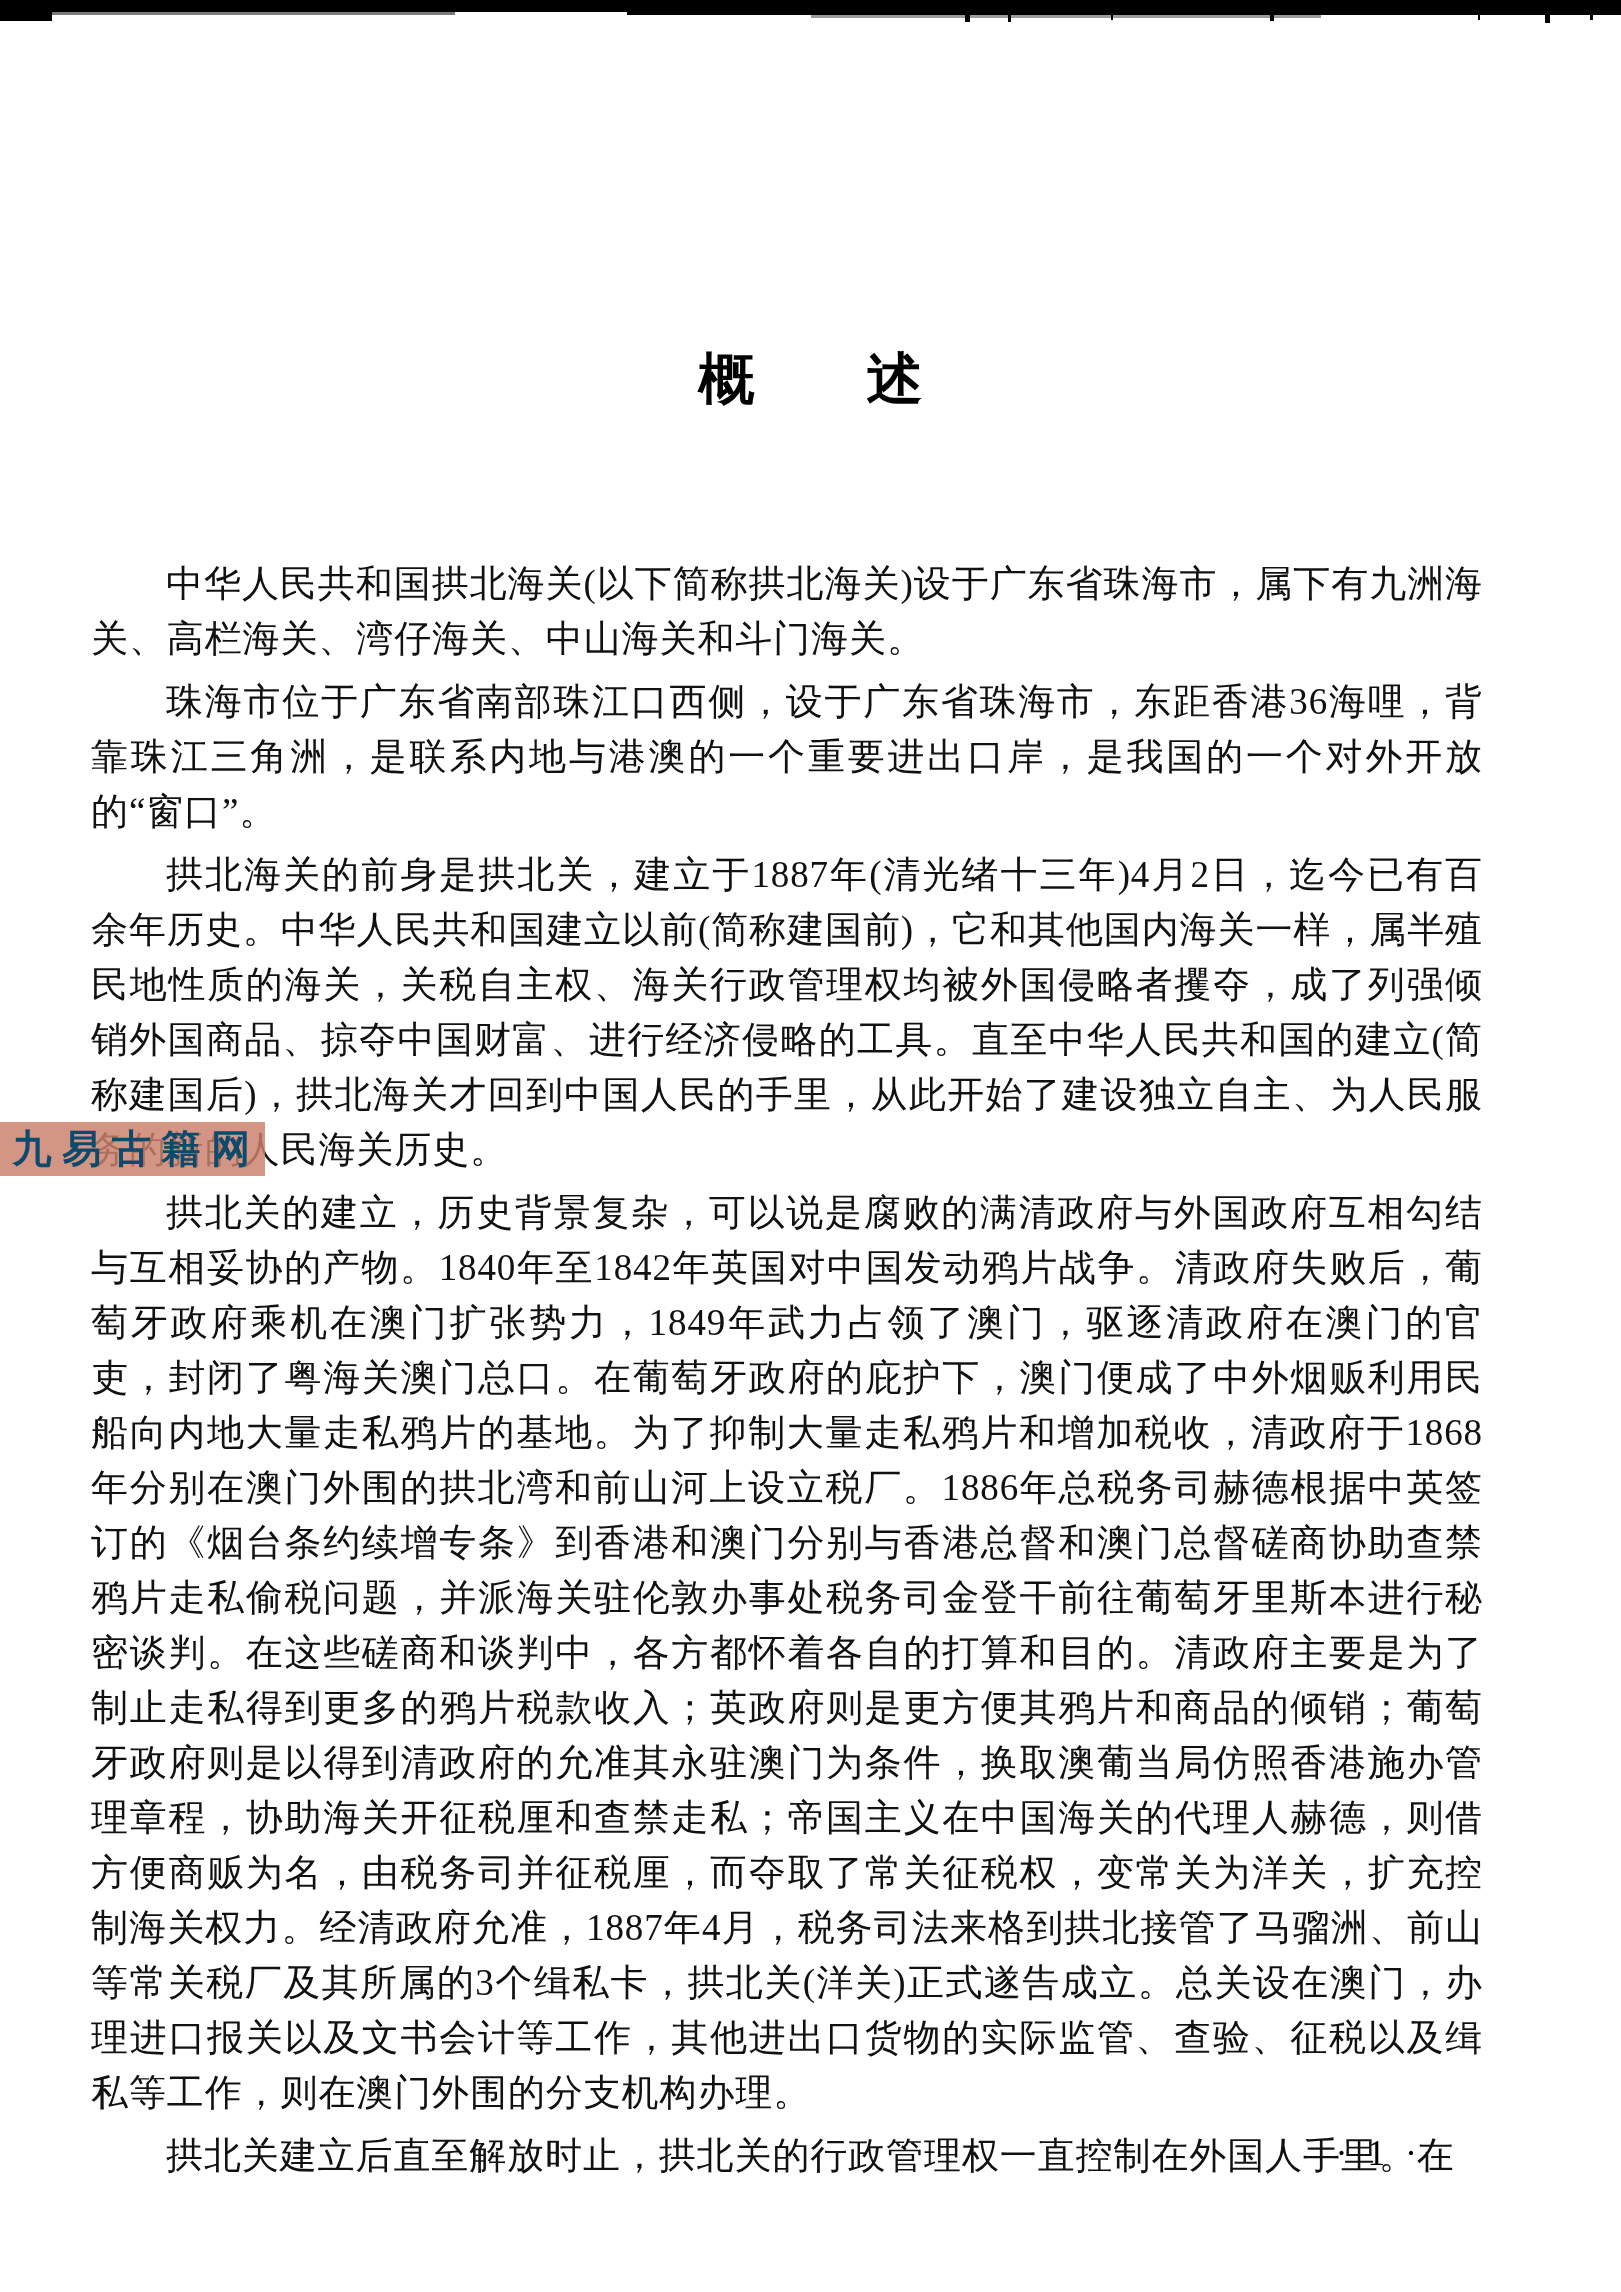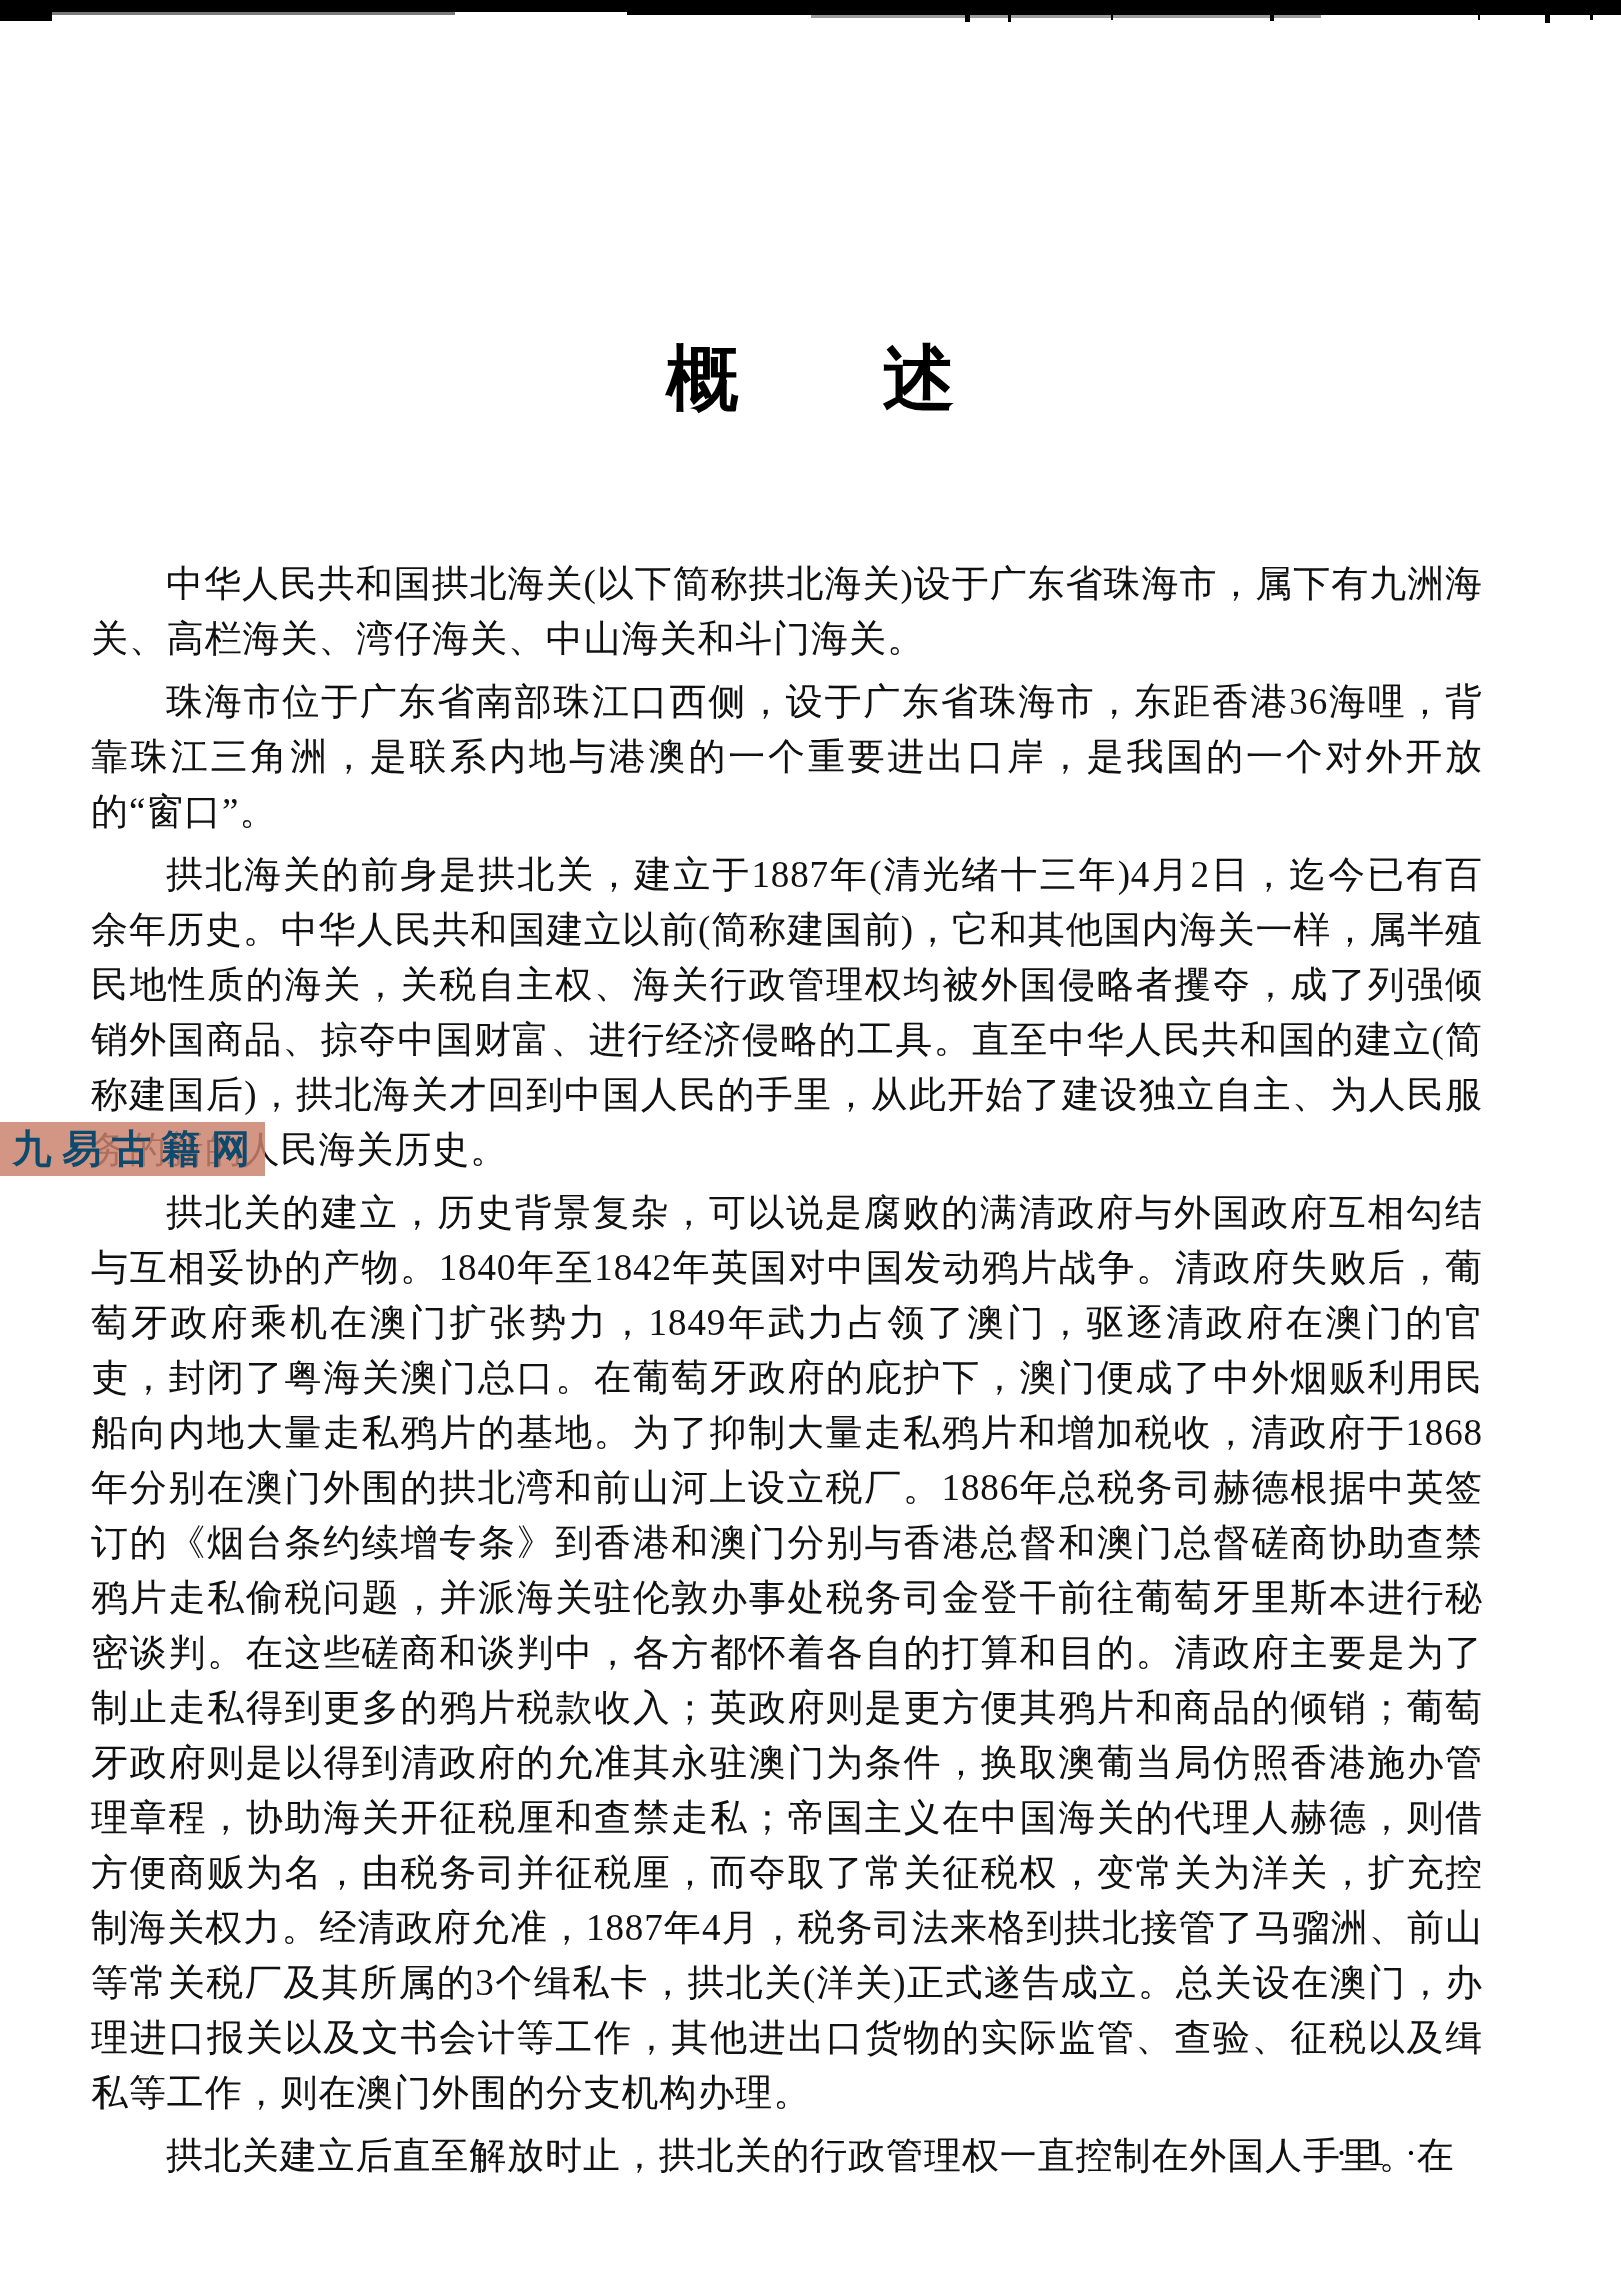--- a/index.html
+++ b/index.html
@@ -30,21 +30,21 @@
   .t7 { left: 1590px; top: 15px; width: 2.7px; height: 5.4px; }
 
   
   .chapter-title {
     position: absolute;
     top: 330px;
     left: 0;
     width: 1621px;
     margin: 0;
     text-align: center;
-    font-size: 72px;
+    font-size: 56px;
     font-weight: 900;
     line-height: 99px;
     color: #000;
     letter-spacing: 0;
   }
 
   
   .body-text {
     position: absolute;
     left: 83px;

